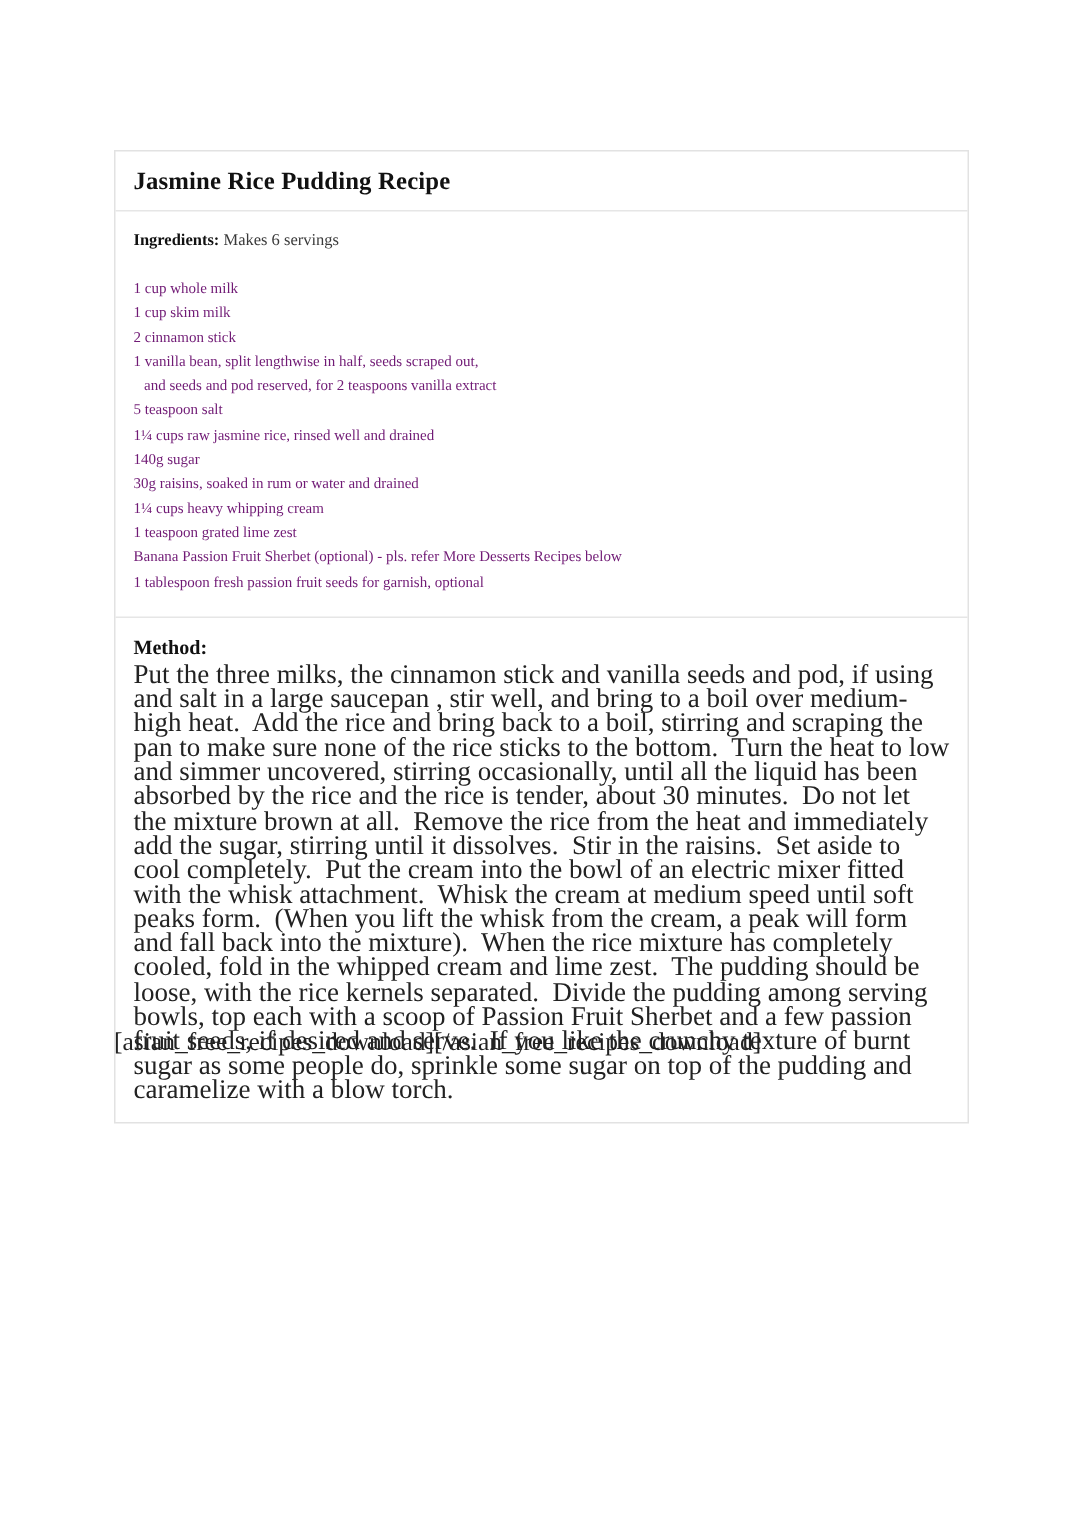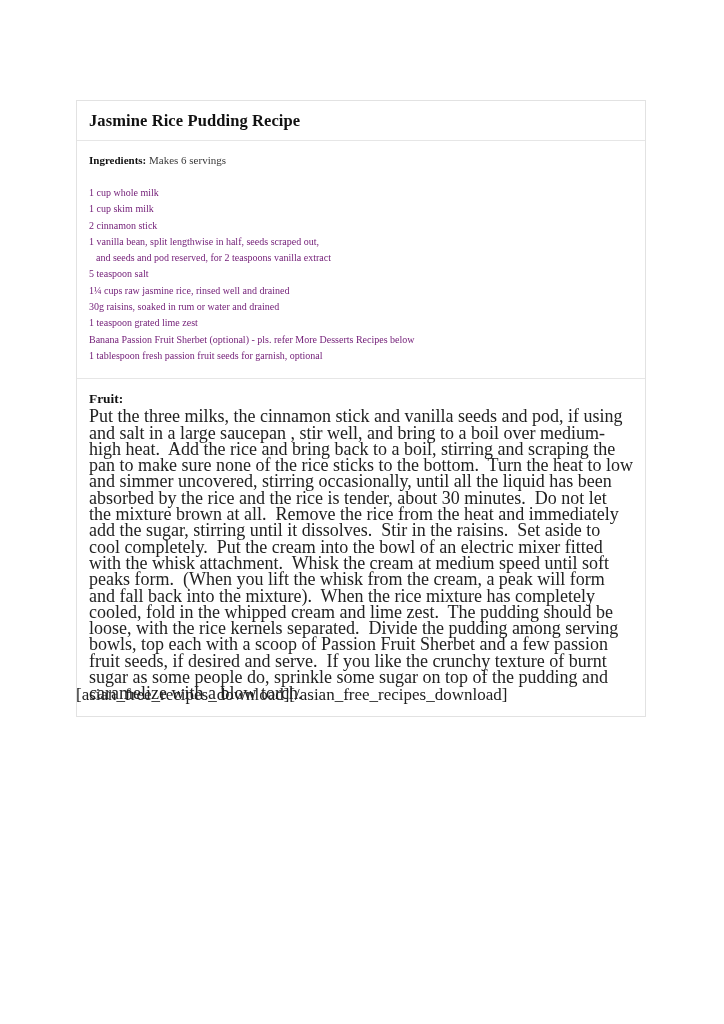--- a/index.html
+++ b/index.html
@@ -120,29 +120,31 @@
         <span class="servings-value">Makes 6 servings</span>
       </p>
       <ul class="ingredient-list" id="ingredient-list">
           <li class="ingredient-item">1 cup whole milk</li>
           <li class="ingredient-item">1 cup skim milk</li>
           <li class="ingredient-item">2 cinnamon stick</li>
           <li class="ingredient-item">1 vanilla bean, split lengthwise in half, seeds scraped out,</li>
           <li class="ingredient-item continuation">and seeds and pod reserved, for 2 teaspoons vanilla extract</li>
           <li class="ingredient-item">5 teaspoon salt</li>
           <li class="ingredient-item">1¼ cups raw jasmine rice, rinsed well and drained</li>
+          <li class="ingredient-item">140g sugar</li>
           <li class="ingredient-item">30g raisins, soaked in rum or water and drained</li>
+          <li class="ingredient-item">1¼ cups heavy whipping cream</li>
           <li class="ingredient-item">1 teaspoon grated lime zest</li>
           <li class="ingredient-item">Banana Passion Fruit Sherbet (optional) - pls. refer More Desserts Recipes below</li>
           <li class="ingredient-item">1 tablespoon fresh passion fruit seeds for garnish, optional</li>
         </ul>
     </div>
 
     <div class="card-section section-method">
-      <p class="method-heading">Fruit:</p>
+      <p class="method-heading">Method:</p>
       <p class="method-body">Put the three milks, the cinnamon stick and vanilla seeds and pod, if using and salt in a large saucepan , stir well, and bring to a boil over medium-high heat.  Add the rice and bring back to a boil, stirring and scraping the pan to make sure none of the rice sticks to the bottom.  Turn the heat to low and simmer uncovered, stirring occasionally, until all the liquid has been absorbed by the rice and the rice is tender, about 30 minutes.  Do not let the mixture brown at all.  Remove the rice from the heat and immediately add the sugar, stirring until it dissolves.  Stir in the raisins.  Set aside to cool completely.  Put the cream into the bowl of an electric mixer fitted with the whisk attachment.  Whisk the cream at medium speed until soft peaks form.  (When you lift the whisk from the cream, a peak will form and fall back into the mixture).  When the rice mixture has completely cooled, fold in the whipped cream and lime zest.  The pudding should be loose, with the rice kernels separated.  Divide the pudding among serving bowls, top each with a scoop of Passion Fruit Sherbet and a few passion fruit seeds, if desired and serve.  If you like the crunchy texture of burnt sugar as some people do, sprinkle some sugar on top of the pudding and caramelize with a blow torch.</p>
     </div>
 
   </div>
 
   <div class="footer-shortcode">[asian_free_recipes_download][/asian_free_recipes_download]</div>
 
 </div>
 
 </body></html>

